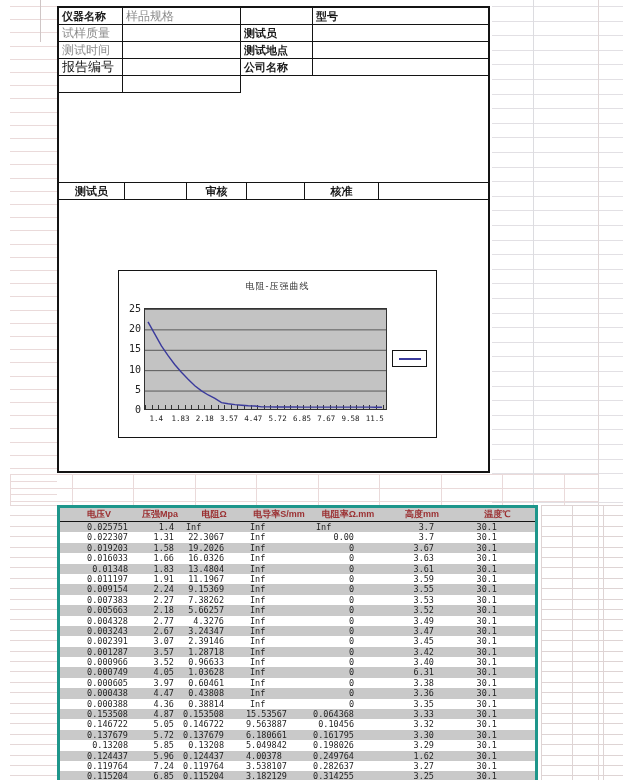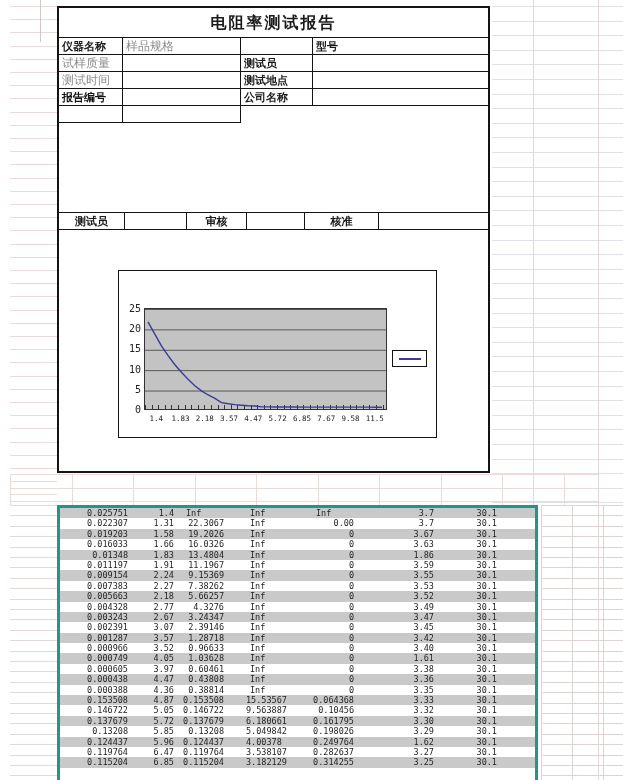--- a/index.html
+++ b/index.html
@@ -31,21 +31,21 @@
   .document { position:absolute; left:57px; top:6px; width:433px; height:467px;
               border:2px solid #141414; background:#fff; }
   .doc-title { height:30px; line-height:29px; text-align:center; font-size:16px;
                font-weight:bold; border-bottom:1px solid #141414; letter-spacing:2px; }
   .info-grid { display:grid; grid-template-columns:64px 118px 72px 1fr; grid-auto-rows:17px; }
   .ig-cell { border-right:1px solid #141414; border-bottom:1px solid #141414;
              font-size:11px; line-height:16px; padding:0 3px; overflow:hidden; white-space:nowrap; }
   .ig-cell:nth-child(4n) { border-right:none; }
   .ig-cell.lbl { font-weight:bold; }
   .ig-cell.small { font-size:12px; color:#8b8b8b; font-weight:normal; }
-  .ig-cell.boldlbl { font-weight:bold; font-size:11px; color:#141414; }
+  .ig-cell.boldlbl { font-weight:normal; font-size:13px; color:#141414; }
   .ig-cell.v-instrument { font-weight:bold; }
   .ig-cell.v-model { font-weight:bold; text-align:center; font-family:"Liberation Serif", serif; }
   .eval-title { height:18px; line-height:17px; text-align:center; font-size:15px;
                 font-weight:bold; letter-spacing:9px; border-bottom:1px solid #141414; }
   .eval-box { height:90px; border-bottom:1px solid #141414; }
   .sign-row { display:grid; grid-template-columns:66px 62px 60px 58px 74px 1fr; height:17px;
               border-bottom:1px solid #141414; }
   .sign-cell { border-right:1px solid #141414; font-size:11px; line-height:16px;
                text-align:center; font-weight:bold; }
   .sign-cell:last-child { border-right:none; }
@@ -101,21 +101,20 @@
 <div class="gridstrip" id="grid-left"></div>
 <div class="gridstrip" id="grid-left-bottom"></div>
 <div class="gridstrip" id="grid-right-top"></div>
 <div class="gridstrip" id="grid-mid-band"></div>
 <div class="gridstrip" id="grid-right-bottom"></div>
 <div class="gridstrip" id="vline-top-left"></div>
 <div class="gridstrip" id="vline-right-a"></div>
 <div class="gridstrip" id="vline-right-b"></div>
 
 <div class="document">
-  <div class="doc-title">电阻率测试报告</div>
 
   <div class="info-grid">
     <div class="ig-cell lbl">仪器名称</div>
     <div class="ig-cell small">样品规格</div>
     <div class="ig-cell"></div>
 
     <div class="ig-cell lbl">型号</div>
     <div class="ig-cell small">试样质量</div>
     <div class="ig-cell"></div>
 
@@ -140,20 +139,21 @@
   <div class="sign-row">
     <div class="sign-cell">测试员</div>
     <div class="sign-cell"></div>
     <div class="sign-cell">审核</div>
     <div class="sign-cell"></div>
     <div class="sign-cell">核准</div>
     <div class="sign-cell"></div>
   </div>
 
   <div class="chart-box">
+    <div class="chart-title">电阻-压强曲线</div>
     <div>
         <span class="ytick" style="top: 133px;">0</span>
         <span class="ytick" style="top: 112.8px;">5</span>
         <span class="ytick" style="top: 92.6px;">10</span>
         <span class="ytick" style="top: 72.4px;">15</span>
         <span class="ytick" style="top: 52.2px;">20</span>
         <span class="ytick" style="top: 32px;">25</span>
       </div>
     <div class="plot plot-base"></div>
     <div class="xticks"></div>
@@ -172,20 +172,29 @@
         <span class="xlabel">9.58</span>
         <span class="xlabel">11.5</span>
       </div>
     <div class="legend">
       <div class="legend-line"></div>
     </div>
   </div>
 </div>
 
 <div class="data-table">
+  <div class="thead grid7">
+      <div class="th">电压V</div>
+      <div class="th">压强Mpa</div>
+      <div class="th">电阻Ω</div>
+      <div class="th">电导率S/mm</div>
+      <div class="th">电阻率Ω.mm</div>
+      <div class="th">高度mm</div>
+      <div class="th">温度℃</div>
+    </div>
   <div>
       <div class="trow grid7 g">
         <div class="td c0">0.025751</div>
         <div class="td c1">1.4</div>
         <div class="td c2 inf">Inf</div>
         <div class="td c3 inf">Inf</div>
         <div class="td c4 inf">Inf</div>
         <div class="td c5">3.7</div>
         <div class="td c6">30.1</div>
       </div>
@@ -215,21 +224,21 @@
         <div class="td c4">0</div>
         <div class="td c5">3.63</div>
         <div class="td c6">30.1</div>
       </div>
       <div class="trow grid7 g">
         <div class="td c0">0.01348</div>
         <div class="td c1">1.83</div>
         <div class="td c2">13.4804</div>
         <div class="td c3 inf">Inf</div>
         <div class="td c4">0</div>
-        <div class="td c5">1.86</div>
+        <div class="td c5">3.61</div>
         <div class="td c6">30.1</div>
       </div>
       <div class="trow grid7">
         <div class="td c0">0.011197</div>
         <div class="td c1">1.91</div>
         <div class="td c2">11.1967</div>
         <div class="td c3 inf">Inf</div>
         <div class="td c4">0</div>
         <div class="td c5">3.59</div>
         <div class="td c6">30.1</div>
@@ -305,21 +314,21 @@
         <div class="td c4">0</div>
         <div class="td c5">3.40</div>
         <div class="td c6">30.1</div>
       </div>
       <div class="trow grid7 g">
         <div class="td c0">0.000749</div>
         <div class="td c1">4.05</div>
         <div class="td c2">1.03628</div>
         <div class="td c3 inf">Inf</div>
         <div class="td c4">0</div>
-        <div class="td c5">1.61</div>
+        <div class="td c5">6.31</div>
         <div class="td c6">30.1</div>
       </div>
       <div class="trow grid7">
         <div class="td c0">0.000605</div>
         <div class="td c1">3.97</div>
         <div class="td c2">0.60461</div>
         <div class="td c3 inf">Inf</div>
         <div class="td c4">0</div>
         <div class="td c5">3.38</div>
         <div class="td c6">30.1</div>
@@ -382,21 +391,21 @@
         <div class="td c0">0.124437</div>
         <div class="td c1">5.96</div>
         <div class="td c2">0.124437</div>
         <div class="td c3">4.00378</div>
         <div class="td c4">0.249764</div>
         <div class="td c5">1.62</div>
         <div class="td c6">30.1</div>
       </div>
       <div class="trow grid7">
         <div class="td c0">0.119764</div>
-        <div class="td c1">6.47</div>
+        <div class="td c1">7.24</div>
         <div class="td c2">0.119764</div>
         <div class="td c3">3.538107</div>
         <div class="td c4">0.282637</div>
         <div class="td c5">3.27</div>
         <div class="td c6">30.1</div>
       </div>
       <div class="trow grid7 g">
         <div class="td c0">0.115204</div>
         <div class="td c1">6.85</div>
         <div class="td c2">0.115204</div>

